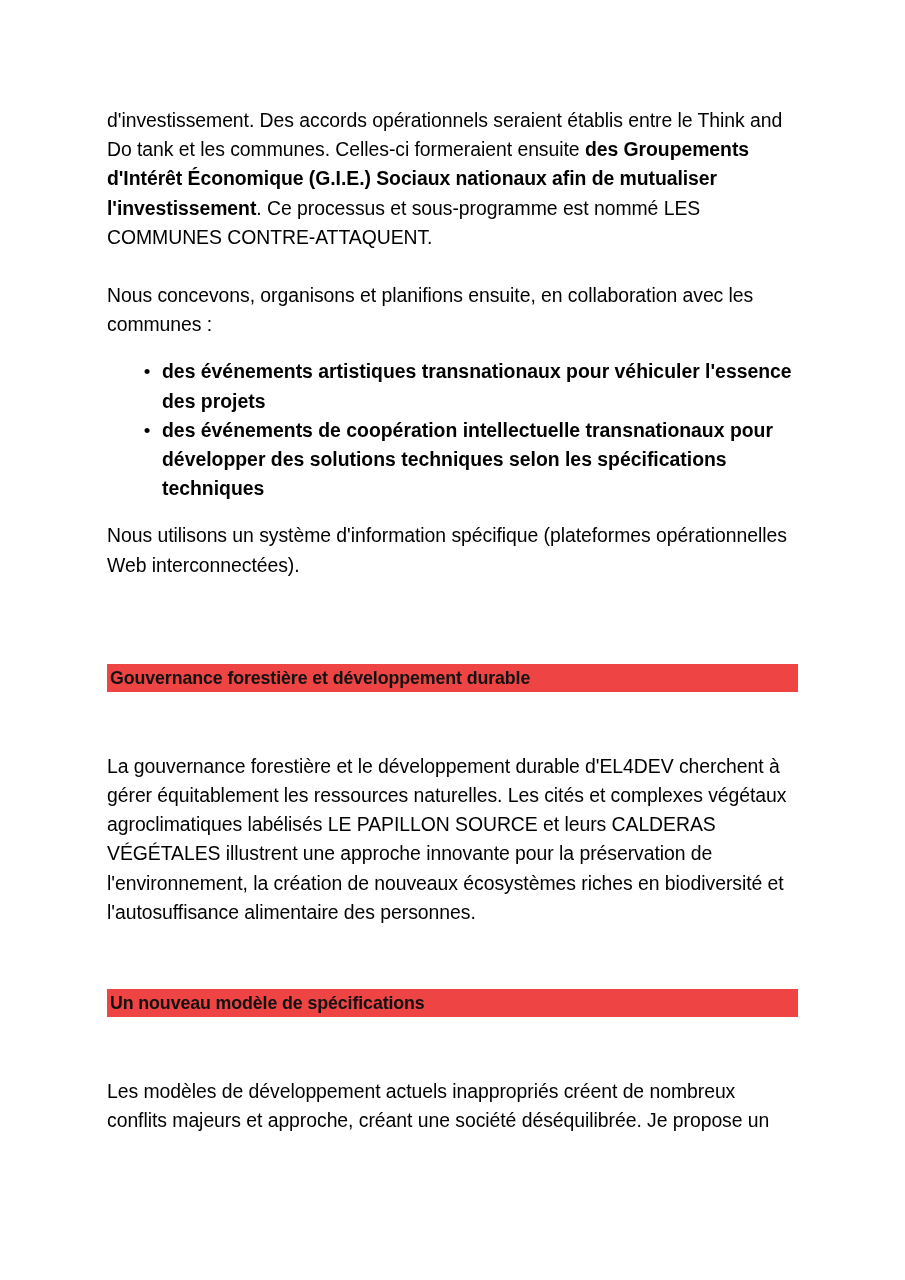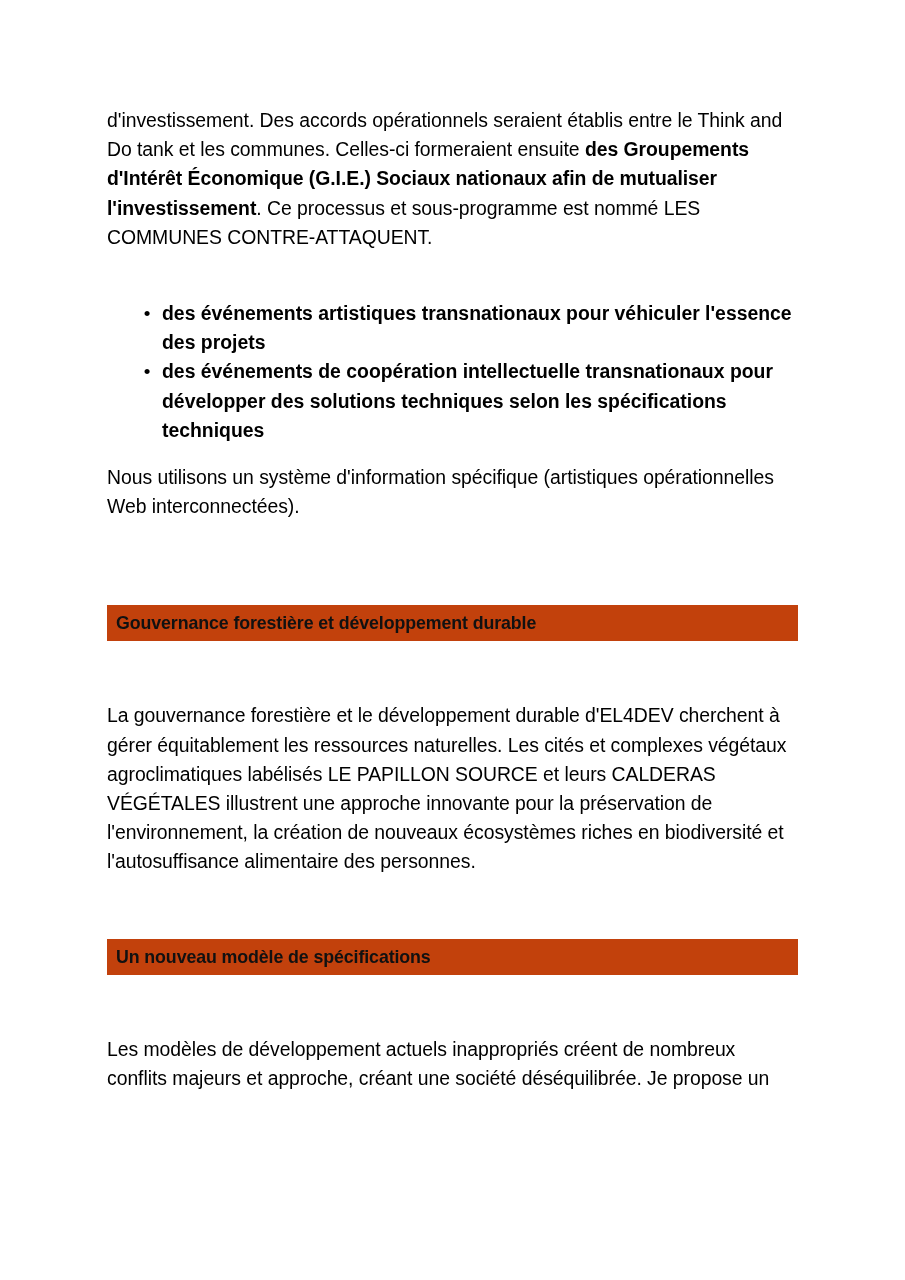--- a/index.html
+++ b/index.html
@@ -65,57 +65,58 @@
     left: 33px;
     top: 0;
     width: 14px;
     line-height: 29.2px;
     font-size: 19px;
     font-weight: normal;
     text-align: center;
   }
   .band {
     width: 691px;
-    height: 36px;
-    background: #c2410c;
+    height: 28px;
+    background: #ef4444;
     display: flex;
     align-items: center;
     box-sizing: border-box;
-    padding-left: 9px;
+    padding-left: 3px;
   }
   .band .band-text {
     font-size: 17.8px;
     font-weight: bold;
     color: #111111;
     line-height: 20px;
     letter-spacing: -0.1px;
     white-space: nowrap;
   }
 </style>
 </head>
 <body>
 
 <div class="page">
   <div class="content">
 
     <p class="body-par"><span>d'investissement. Des accords opérationnels seraient établis entre le Think and Do tank et les communes. Celles-ci formeraient ensuite </span><b>des Groupements d'Intérêt Économique (G.I.E.) Sociaux nationaux afin de mutualiser l'investissement</b><span>. Ce processus et sous-programme est nommé LES COMMUNES CONTRE-ATTAQUENT.</span></p>
 
     <div class="gap-sm"></div>
 
+    <p class="body-par">Nous concevons, organisons et planifions ensuite, en collaboration avec les communes :</p>
 
     <div class="gap-md"></div>
 
     <ul class="bullets">
       <li><span class="marker">•</span><span>des événements artistiques transnationaux pour véhiculer l'essence des projets</span></li>
       <li><span class="marker">•</span><span>des événements de coopération intellectuelle transnationaux pour développer des solutions techniques selon les spécifications techniques</span></li>
     </ul>
 
     <div class="gap-md"></div>
 
-    <p class="body-par">Nous utilisons un système d'information spécifique (artistiques opérationnelles Web interconnectées).</p>
+    <p class="body-par">Nous utilisons un système d'information spécifique (plateformes opérationnelles Web interconnectées).</p>
 
     <div class="gap-lg"></div>
 
     <div class="band">
       <span class="band-text">Gouvernance forestière et développement durable</span>
     </div>
 
     <div class="gap-band-below"></div>
 
     <p class="body-par">La gouvernance forestière et le développement durable d'EL4DEV cherchent à gérer équitablement les ressources naturelles. Les cités et complexes végétaux agroclimatiques labélisés LE PAPILLON SOURCE et leurs CALDERAS VÉGÉTALES illustrent une approche innovante pour la préservation de l'environnement, la création de nouveaux écosystèmes riches en biodiversité et l'autosuffisance alimentaire des personnes.</p>

